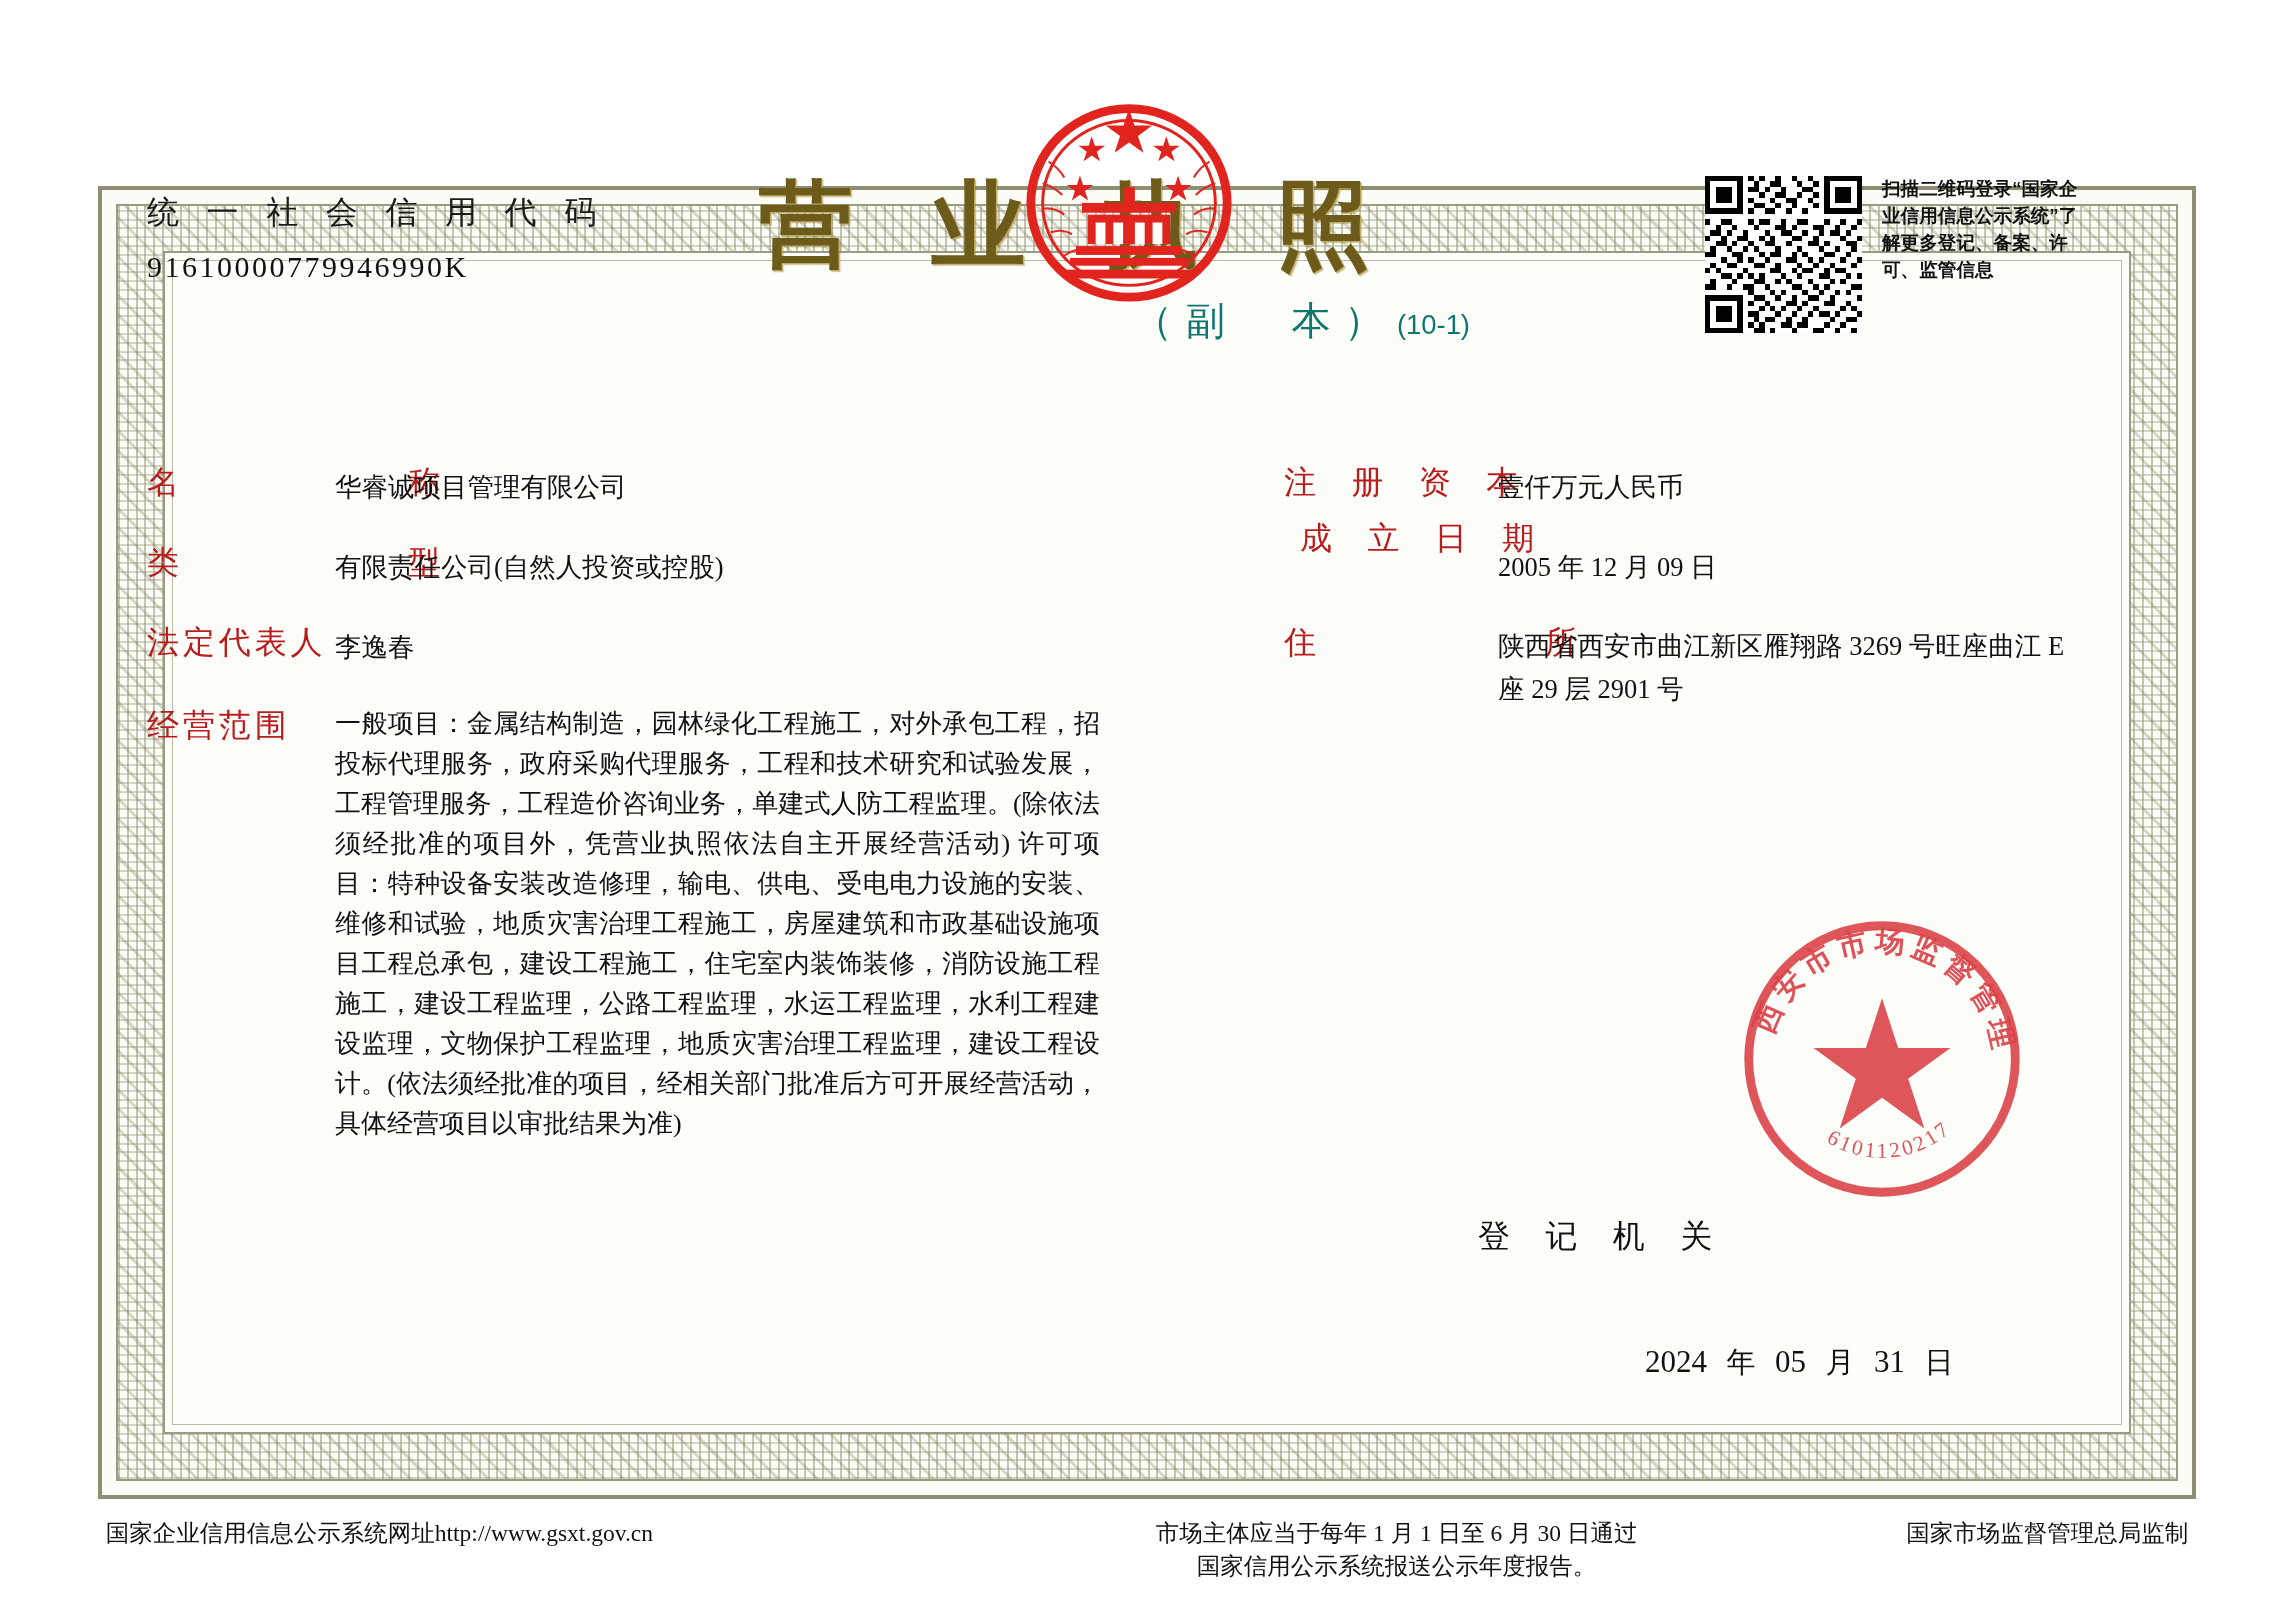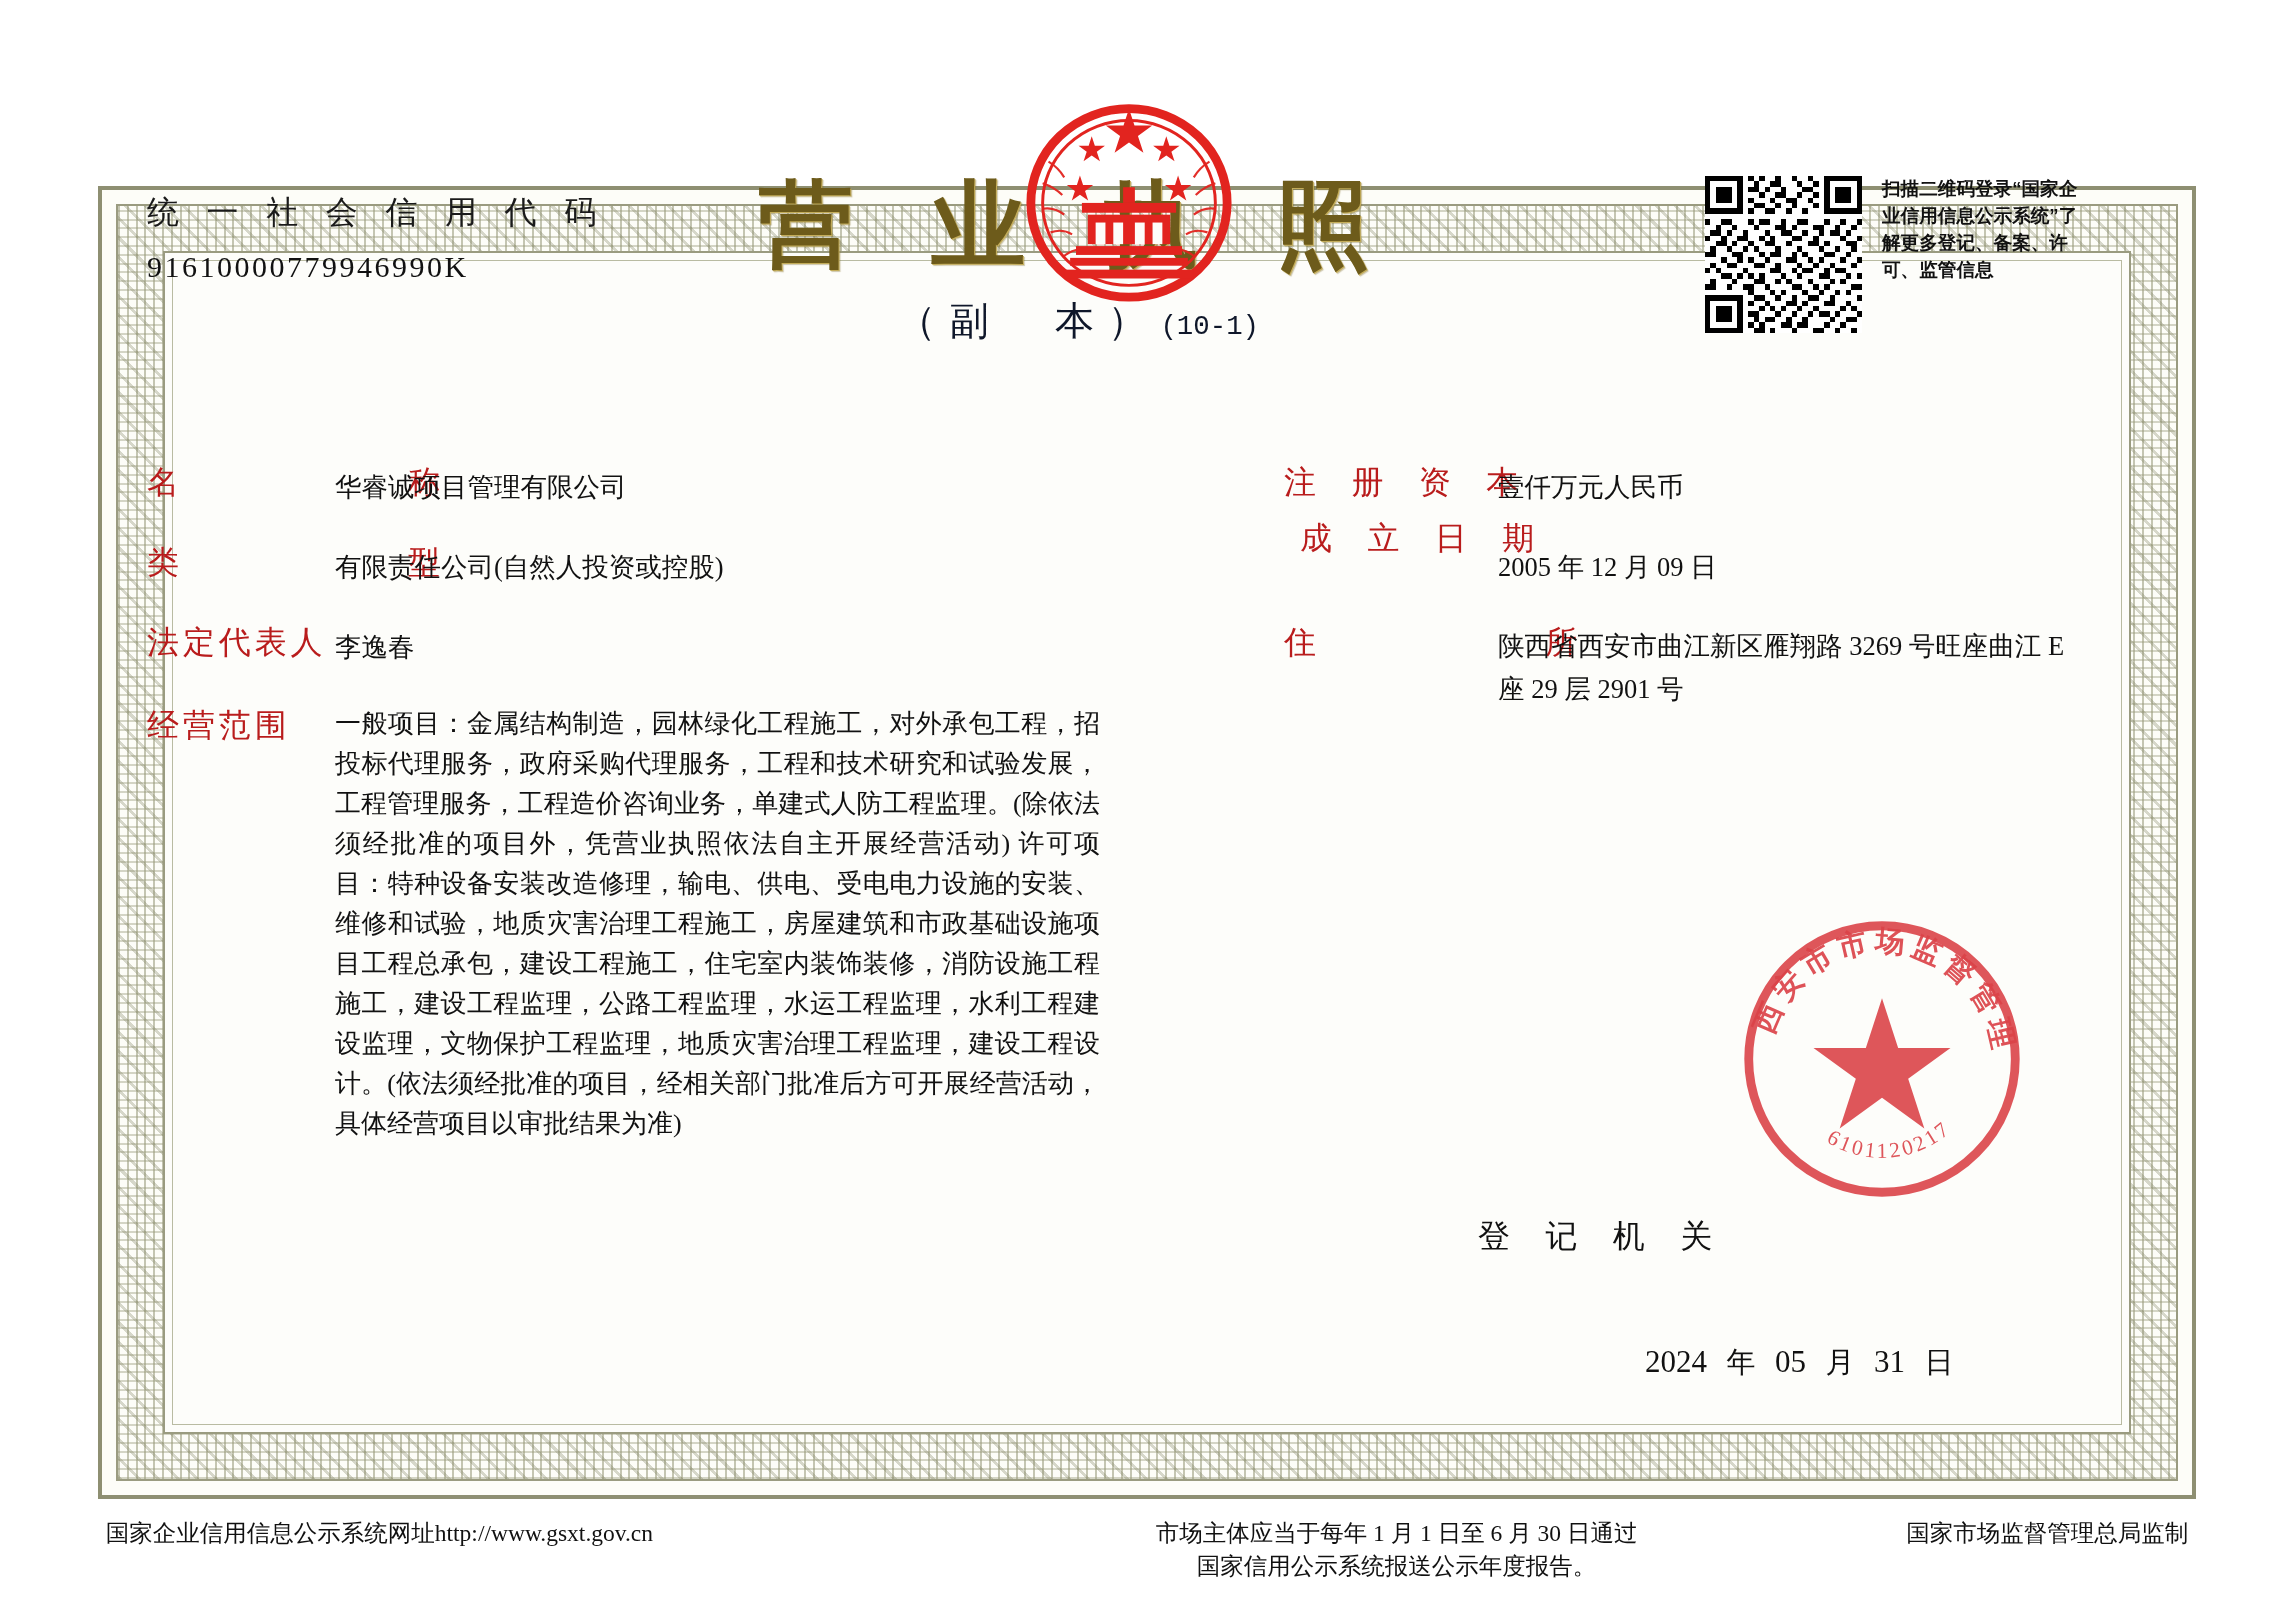--- a/index.html
+++ b/index.html
@@ -126,24 +126,24 @@
     color: #6d5b1b;
     text-shadow: 1px 1px 0 #c4ad5a, 2px 2px 1px rgba(120,100,30,0.35);
     font-family: "Liberation Serif", serif;
     white-space: nowrap;
   }
   .subtitle {
     position: absolute;
     left: 686px;
     top: 294px;
     width: 784px;
-    text-align: center;
+    text-align: right;
     font-size: 39px;
-    color: #0f172a;
-    font-family: Liberation Mono, monospace;
+    color: #0f766e;
+    font-family: Liberation Sans, sans-serif;
     white-space: nowrap;
   }
   .subtitle .paren { letter-spacing: 13.7px; }
   .subtitle .serial { font-size: 27.4px; letter-spacing: 0px; }
 
   
   .qr {
     position: absolute;
     left: 1705px;
     top: 176px;

